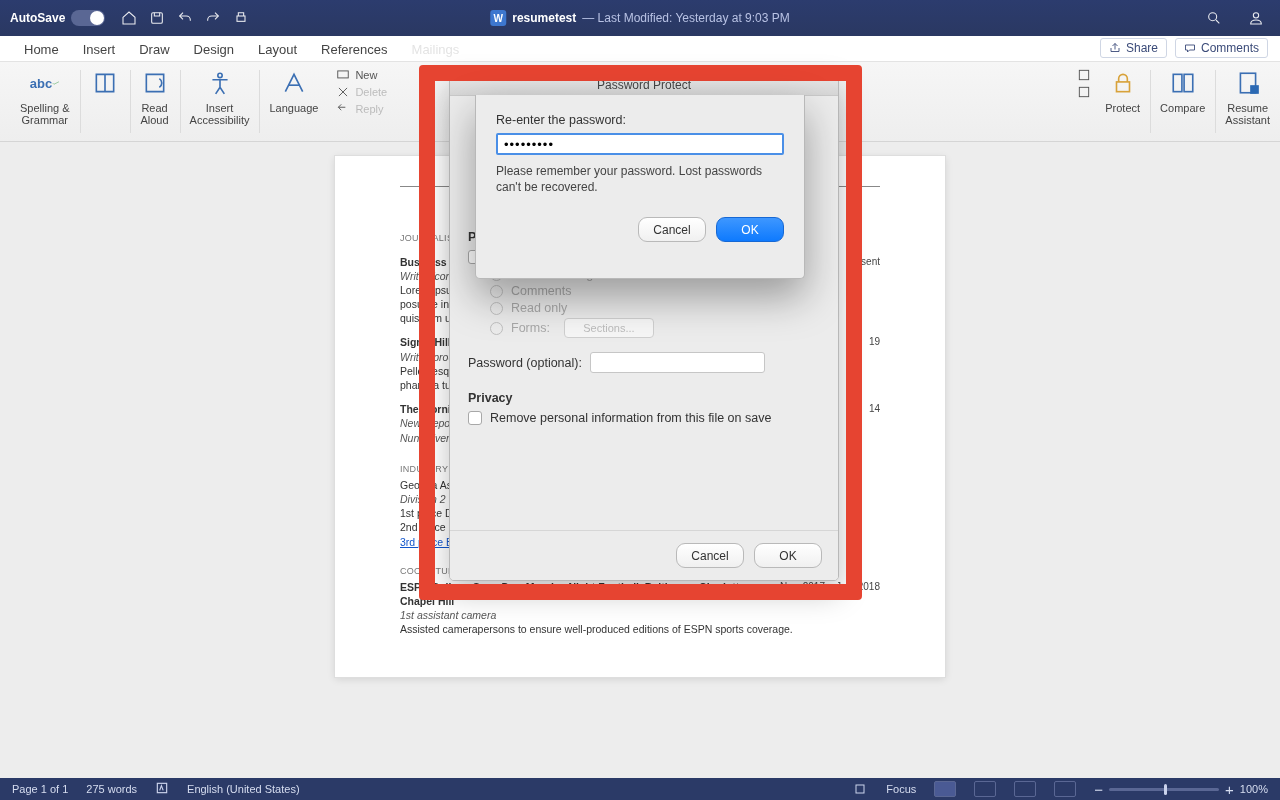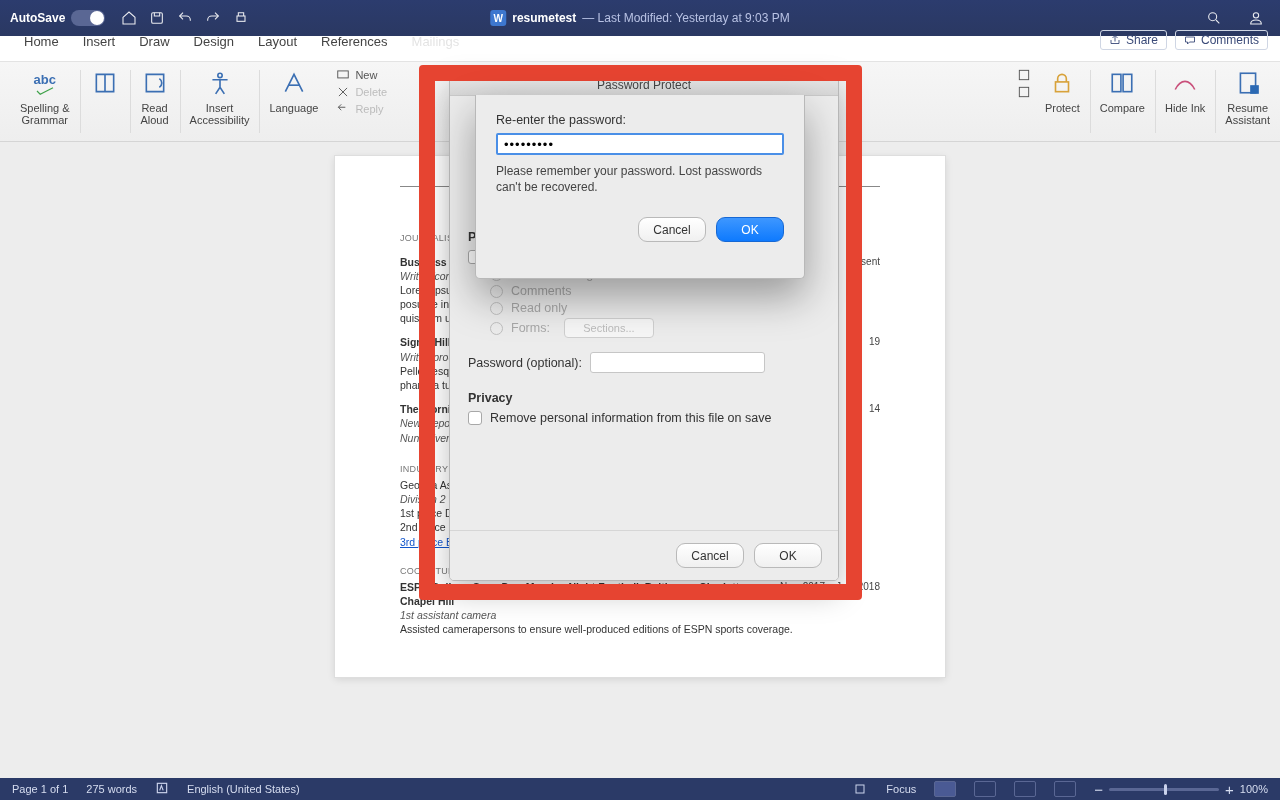--- a/index.html
+++ b/index.html
@@ -29,21 +29,21 @@
   .tswitch:before{content:"";width:14px;height:14px;border-radius:50%;background:#fff;position:absolute;right:1px;top:1px}
   .ticon{width:18px;height:18px;margin:0 5px;display:flex;align-items:center;justify-content:center;opacity:.9}
   .ticon svg{width:16px;height:16px;stroke:#fff;fill:none;stroke-width:1.6}
   .titlebar .docwrap{position:absolute;left:50%;transform:translateX(-50%);display:flex;align-items:center;gap:6px}
   .docwrap .wicon{width:16px;height:16px;background:#3d77cf;border-radius:3px;display:flex;align-items:center;justify-content:center;font-size:10px;font-weight:700;color:#fff}
   .docwrap b{font-weight:700;color:#fff}
   .docwrap span.meta{color:#b8c2e4}
   .titlebar .right{margin-left:auto;display:flex;gap:14px}
 
   
-  .tabs{height:26px;background:#fff;border-bottom:1px solid #e3e3e3;display:flex;align-items:flex-end;padding:8px 12px;font-size:13px;color:#444;position:relative}
+  .tabs{height:26px;background:#fff;border-bottom:1px solid #e3e3e3;display:flex;align-items:flex-end;padding:0 12px;font-size:13px;color:#444;position:relative}
   .tab{padding:5px 12px 4px;cursor:pointer}
   .tab.active{color:var(--tab-active);border-bottom:2px solid var(--tab-active);font-weight:600}
   .tabs .rightside{margin-left:auto;display:flex;gap:8px;align-items:center;padding-bottom:3px}
   .pill{border:1px solid #cfd6e4;border-radius:3px;padding:2px 8px;font-size:12px;color:#3a4a78;display:flex;align-items:center;gap:5px}
   .pill svg{width:12px;height:12px;stroke:#3a4a78;fill:none;stroke-width:1.8}
 
   
   .ribbon{height:80px;background:linear-gradient(#F6F6F6,#eeeeee);border-bottom:1px solid #d5d5d5;display:flex;padding-left:10px}
   .grp{display:flex;flex-direction:column;align-items:center;justify-content:flex-start;padding:6px 10px 2px;position:relative}
   .grp+.grp:before{content:"";position:absolute;left:0;top:8px;bottom:8px;width:1px;background:#dcdcdc}
@@ -186,21 +186,21 @@
         <svg viewBox="0 0 24 24">
           <path d="M21 6H3v10h4v4l4-4h10z"></path>
         </svg>
         <span>Comments</span>
       </div>
   </div>
 </div>
 
 <div class="ribbon">
   <div class="grp">
-    <div class="icn" style="flex-direction:column">
+    <div class="icn" style="flex-direction:row">
       <span style="color:#3b6fb3;font-weight:600;font-size:13px">abc</span>
       <svg viewBox="0 0 24 10" style="width:24px;height:8px">
           <path d="M2 5l4 4L22 1" stroke="#3fa24a"></path>
         </svg>
     </div>
     <div class="lbl">Spelling &amp;
 Grammar</div>
   </div>
   <div class="grp">
     <div class="icn">
@@ -283,28 +283,20 @@
     <div class="lbl">Protect</div>
   </div>
   <div class="grp">
     <div class="icn">
         <svg viewBox="0 0 24 24">
           <rect x="3" y="4" width="8" height="16"></rect>
           <rect x="13" y="4" width="8" height="16"></rect>
         </svg>
       </div>
     <div class="lbl">Compare</div>
-  </div>
-  <div class="grp">
-    <div class="icn">
-        <svg viewBox="0 0 24 24">
-          <path d="M3 18c5-10 13-10 18 0" stroke="#c94f7a"></path>
-        </svg>
-      </div>
-    <div class="lbl">Hide Ink</div>
   </div>
   <div class="grp">
     <div class="icn">
         <svg viewBox="0 0 24 24">
           <rect x="5" y="3" width="14" height="18"></rect>
           <rect x="14" y="14" width="8" height="8" fill="#2b69b3" stroke="none"></rect>
         </svg>
       </div>
     <div class="lbl">Resume
 Assistant</div>

